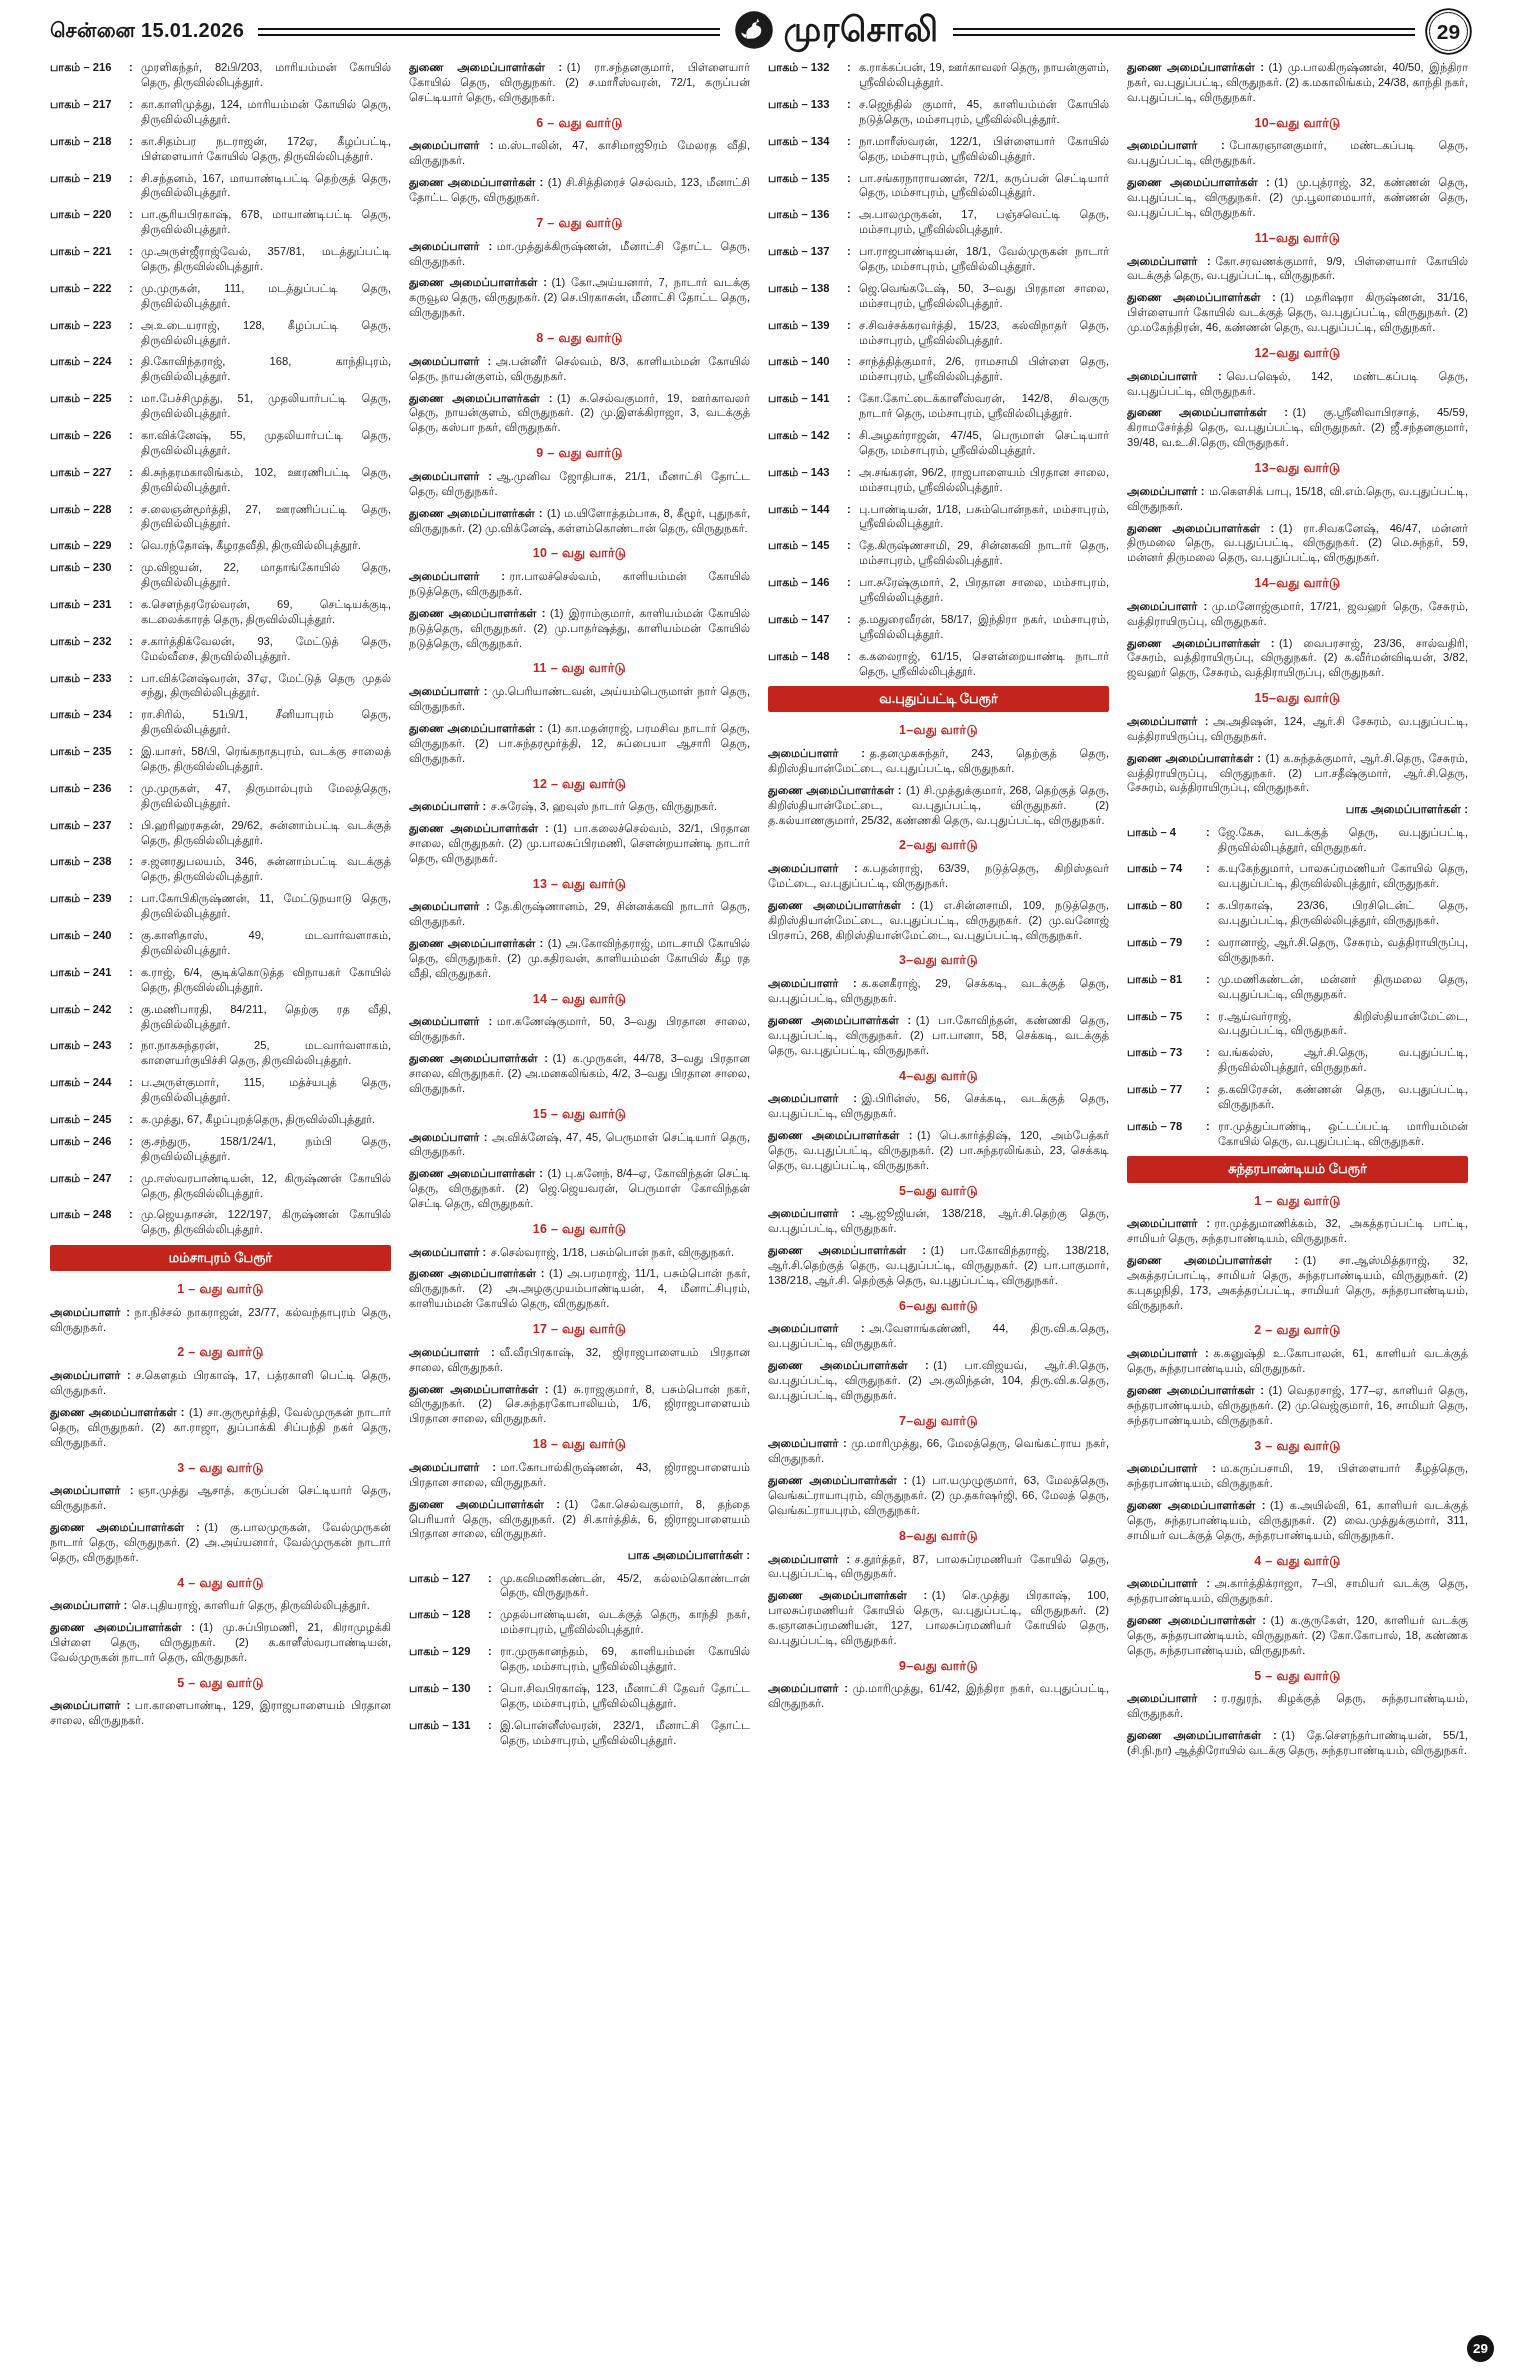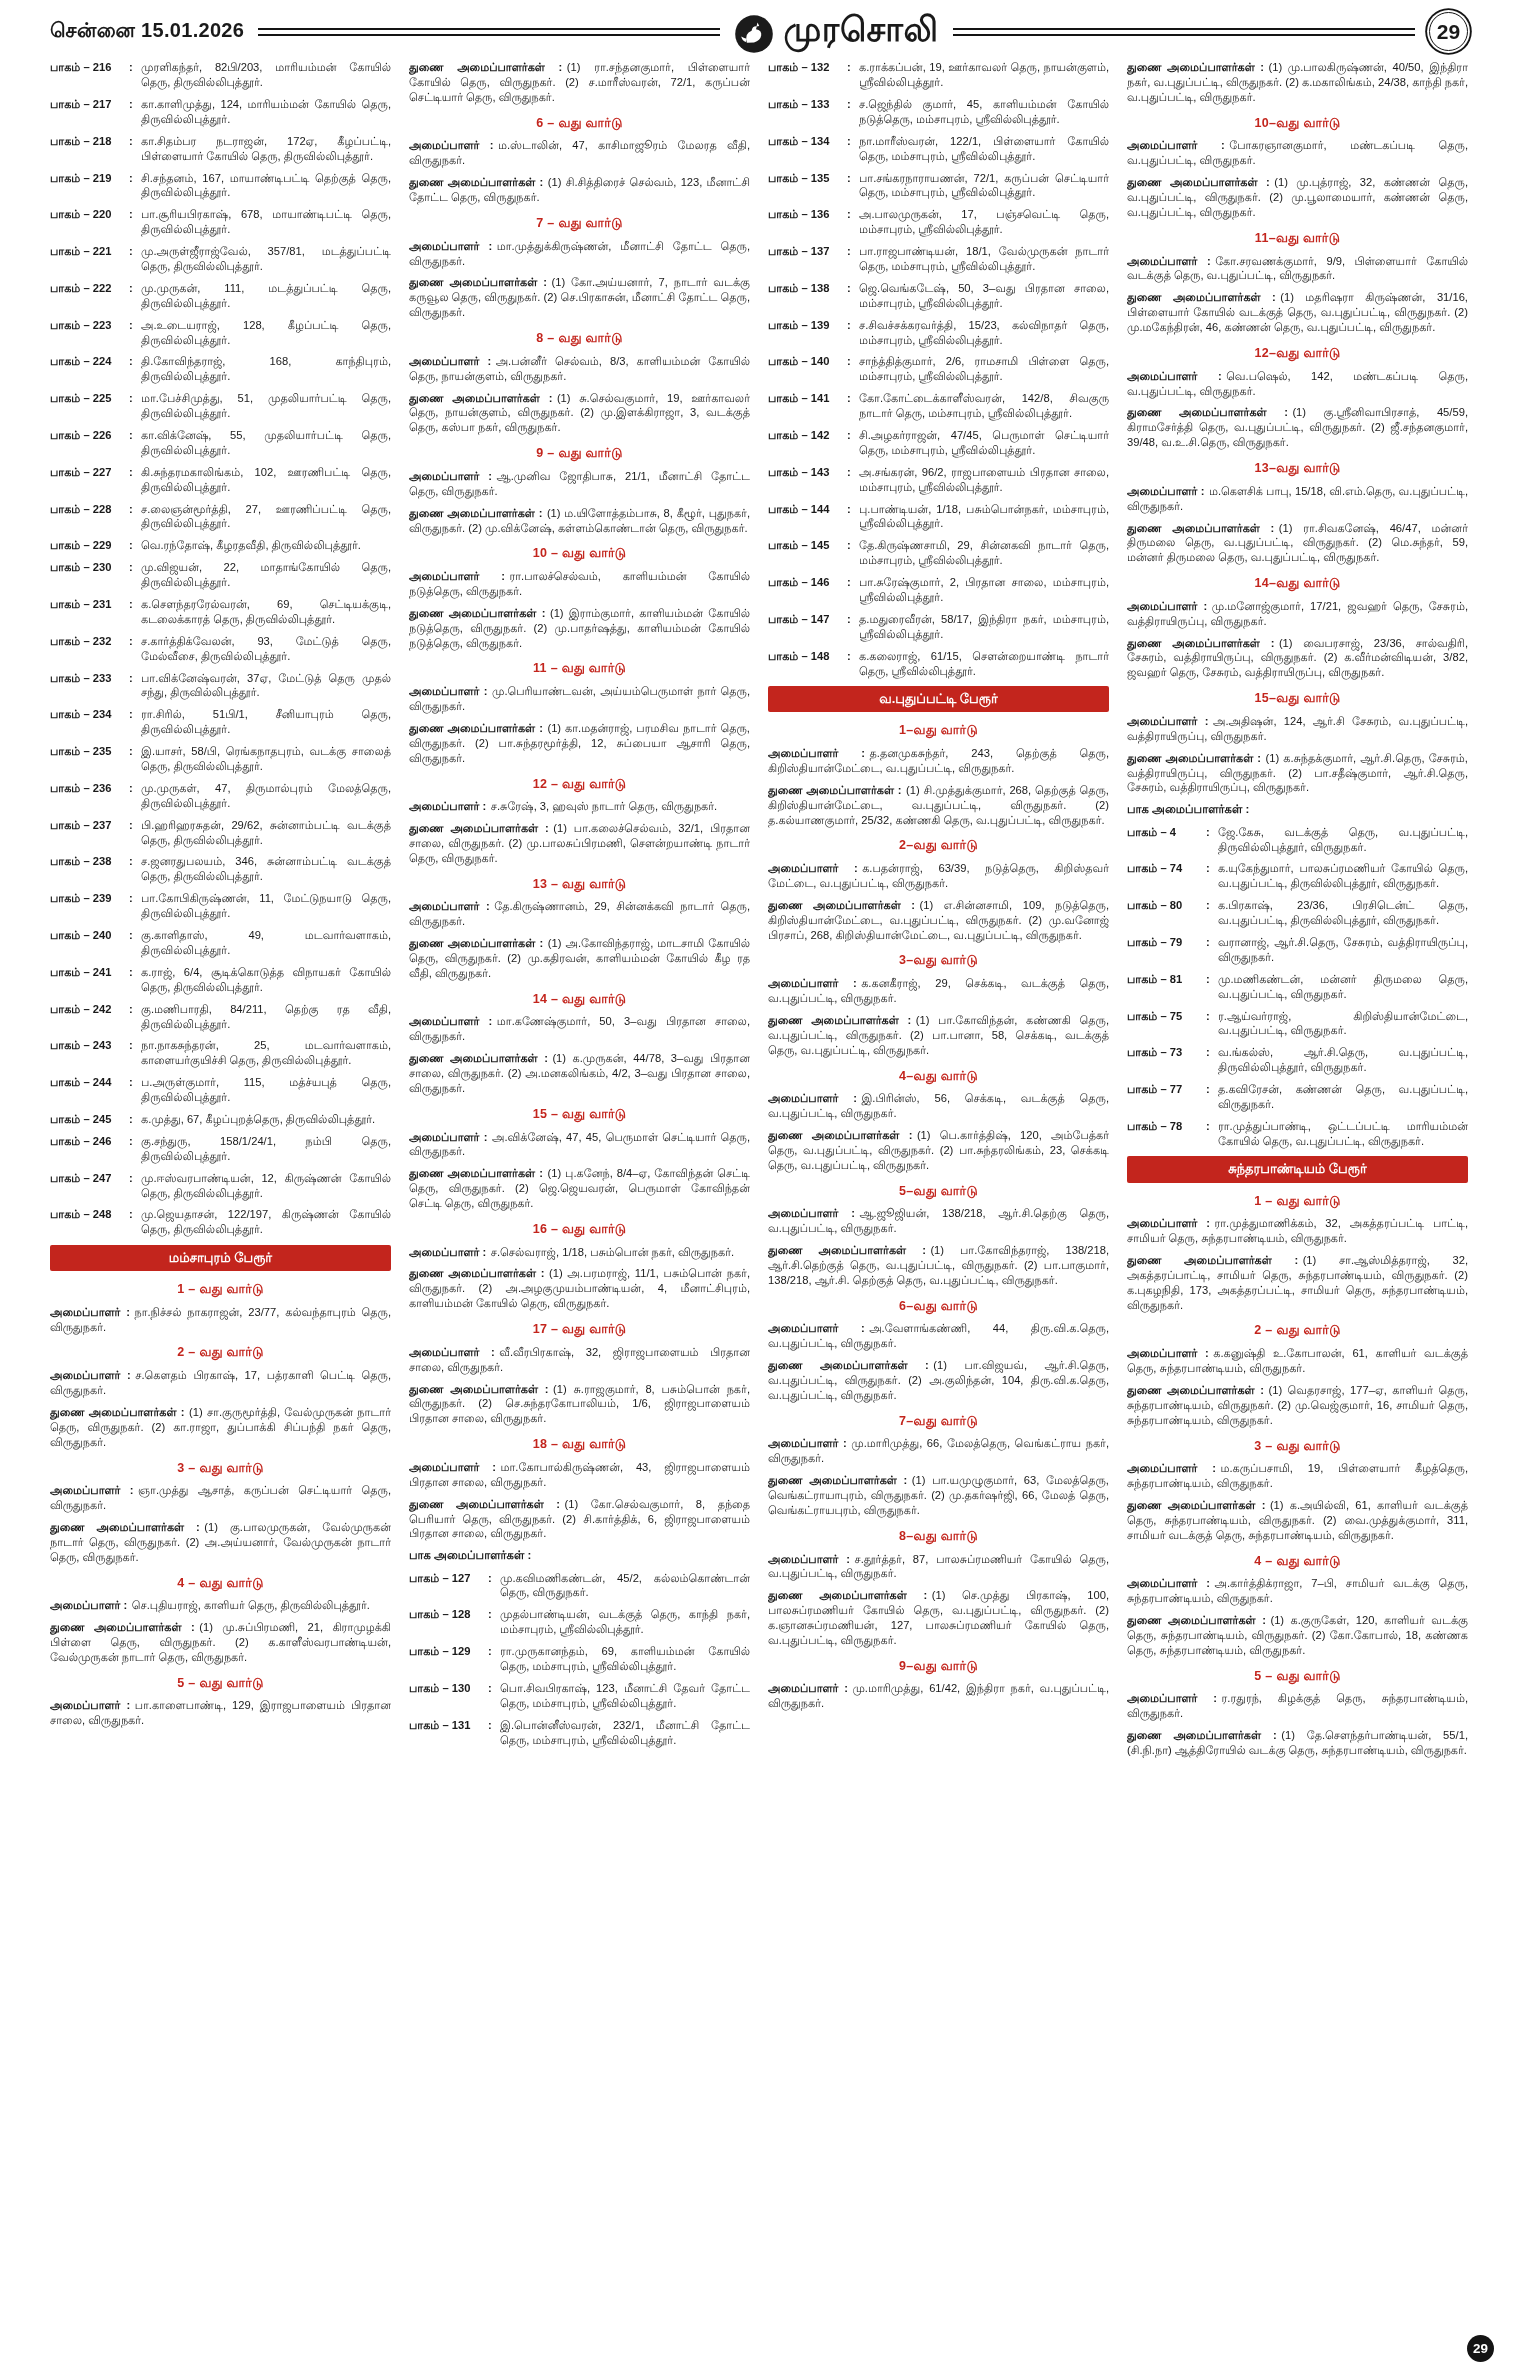--- a/index.html
+++ b/index.html
@@ -11,21 +11,21 @@
     width:1518px;height:2377px;background:#ffffff;position:relative;overflow:hidden;
     font-family:"Liberation Sans","DejaVu Sans",sans-serif;color:var(--ink);
   }
   
   .masthead-row{
     display:flex;align-items:center;gap:14px;
     padding:19px 50px 5.1px 50px;height:50px;box-sizing:border-box;
   }
   .city-date{font-weight:700;font-size:20px;white-space:nowrap;letter-spacing:0.3px;}
   .rule{flex:1;height:3.2px;border-top:2.6px solid #141414;border-bottom:2.6px solid #141414;}
-  .brand{display:flex;align-items:flex-end;gap:9px;}
+  .brand{display:flex;align-items:flex-start;gap:9px;}
   .brand-logo{width:40px;height:40px;flex:0 0 auto;}
   .brand-name{font-weight:700;font-size:34px;letter-spacing:0.6px;white-space:nowrap;}
   .page-circle{
     width:37px;height:37px;border:1.9px solid #141414;border-radius:50%;
     box-shadow:0 0 0 1.9px #ffffff,0 0 0 3.8px #141414;
     display:flex;align-items:center;justify-content:center;
     font-weight:700;font-size:21px;background:#fff;flex:0 0 auto;
   }
   
   .columns{
@@ -39,21 +39,21 @@
   .role{margin:0 0 7px 0;}
   .rlabel{font-weight:700;margin-right:4.5px;}
   .ward-header{
     color:var(--red);font-weight:700;text-align:center;font-size:12.5px;
     margin:10px 0 7px 0;letter-spacing:0.3px;
   }
   .section-header{
     background:var(--red);color:#ffffff;font-weight:700;text-align:center;
     font-size:13px;padding:3.8px 2.6px 5.1px 2.6px;margin:7.7px 0 8.3px 0;border-radius:2px;
   }
-  .subhead{font-weight:700;text-align:left;margin:3.8px 0 7px 0;font-size:11.5px;}
+  .subhead{font-weight:700;text-align:right;margin:3.8px 0 7px 0;font-size:11.5px;}
   
   .page-dot{
     position:absolute;right:24px;bottom:15.3px;width:27px;height:27px;border-radius:50%;
     background:#141414;color:#ffffff;display:flex;align-items:center;justify-content:center;
     font-weight:700;font-size:13.4px;
   }
 </style>
 </head>
 <body>
 

